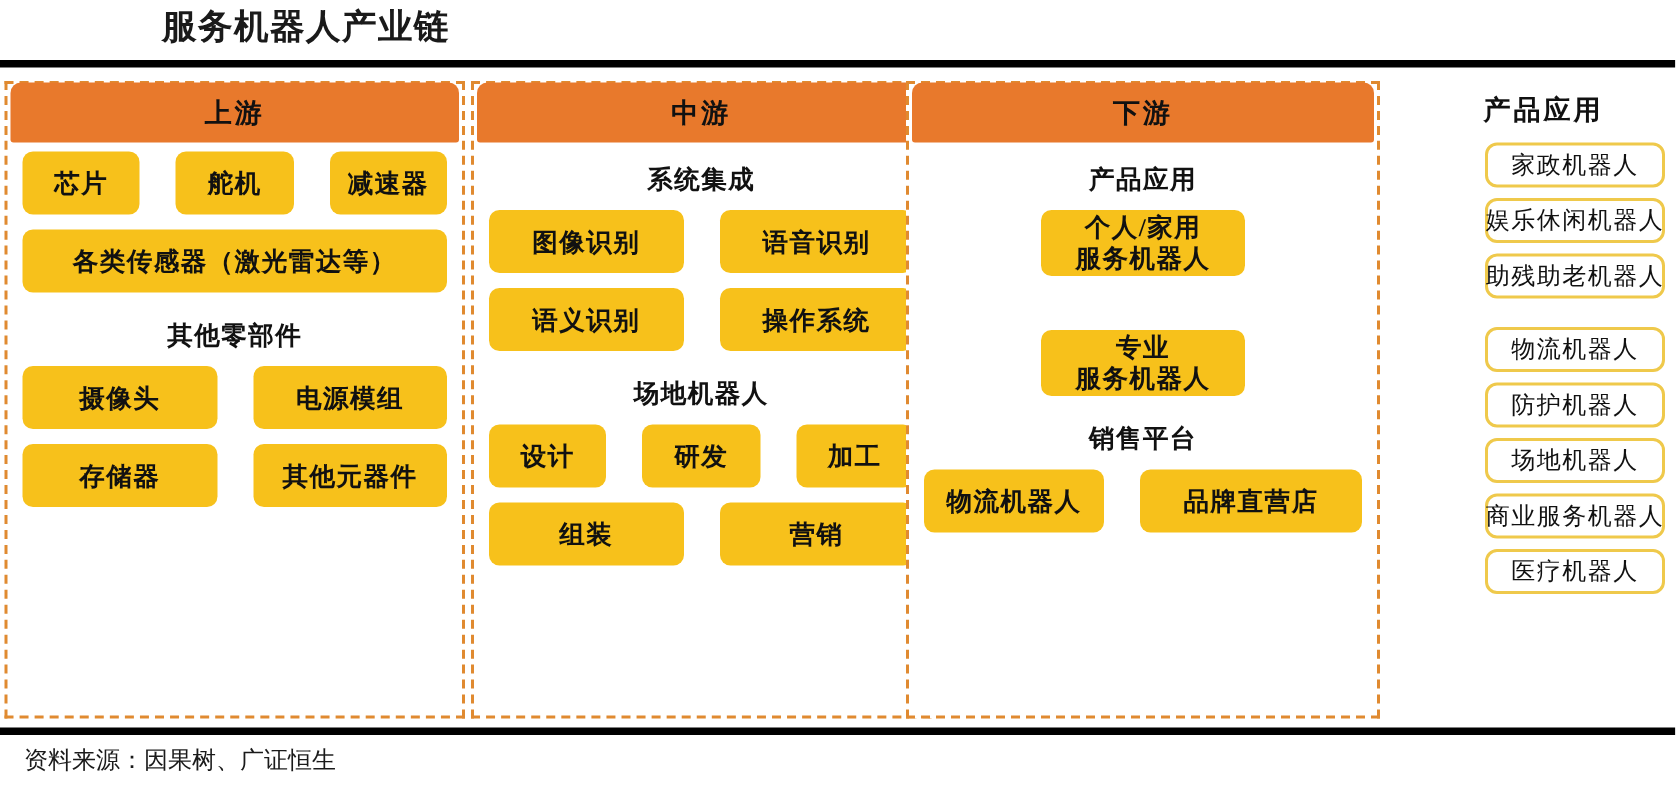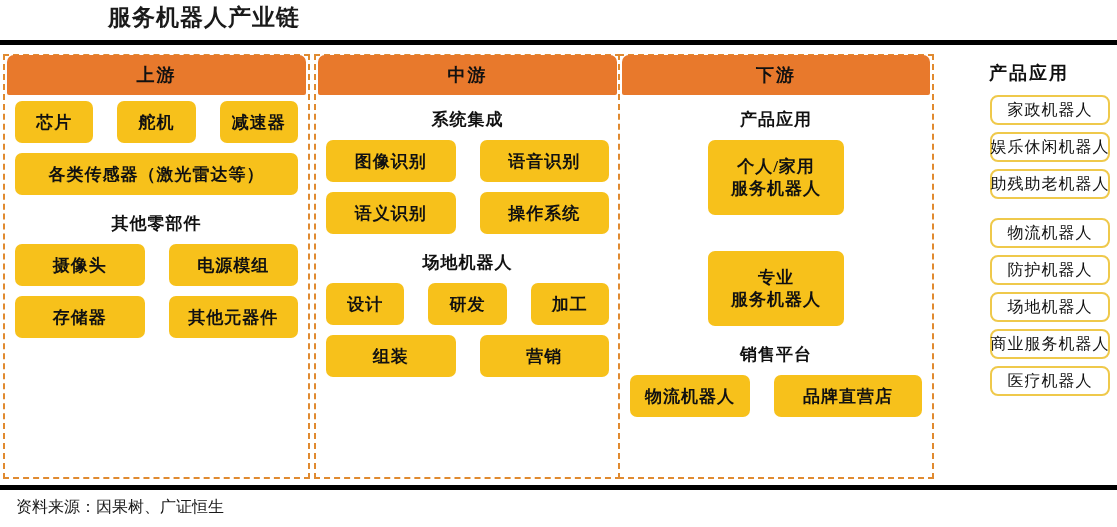--- a/index.html
+++ b/index.html
@@ -54,21 +54,21 @@
   .stage-col {
     position: absolute;
     top: 54px;
     height: 425px;
     border: 2px dashed #E08A30;
     box-sizing: border-box;
     background: #ffffff;
   }
   .col-up   { left: 3px;   width: 307px; }
   .col-mid  { left: 314px; width: 307px; }
-  .col-down { left: 618px; width: 316px; }
+  .col-down { left: 604px; width: 316px; }
 
   .stage-header {
     position: absolute;
     left: 2px;
     right: 2px;
     top: -1px;
     height: 40px;
     background: #E8792C;
     border-radius: 7px 7px 2px 2px;
     color: #111111;
@@ -118,21 +118,21 @@
     justify-content: center;
     text-align: center;
     height: 42px;
     letter-spacing: 1px;
     flex: 1;
     padding: 0 4px;
     box-sizing: border-box;
   }
   .chip.wide { flex: 1 1 100%; }
   .chip.tall {
-    height: 75px;
+    height: 44px;
     flex: 0 0 auto;
     width: 136px;
     line-height: 1.25;
     flex-direction: column;
   }
   .chip.grow2 { flex: 1.25; }
 
   
   .center-row { justify-content: center; }
   .spacer-md { height: 26px; }

